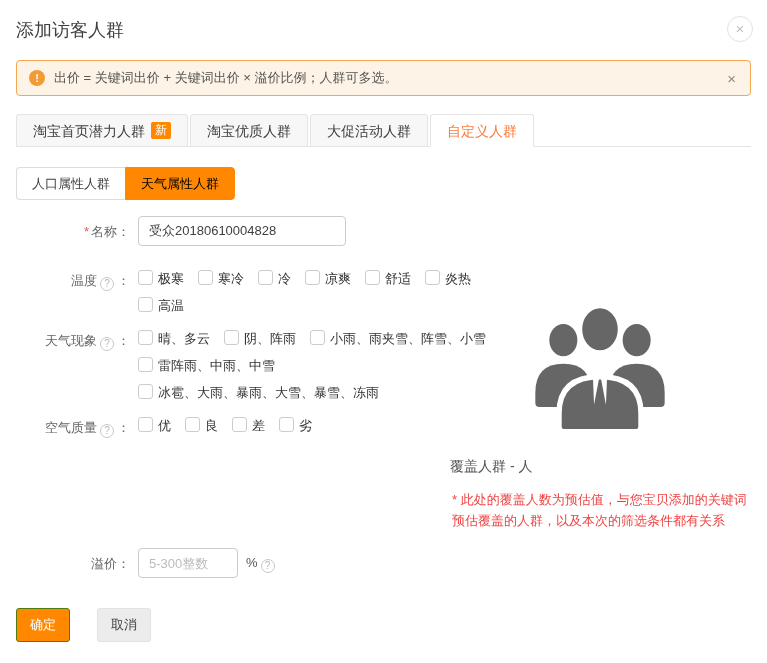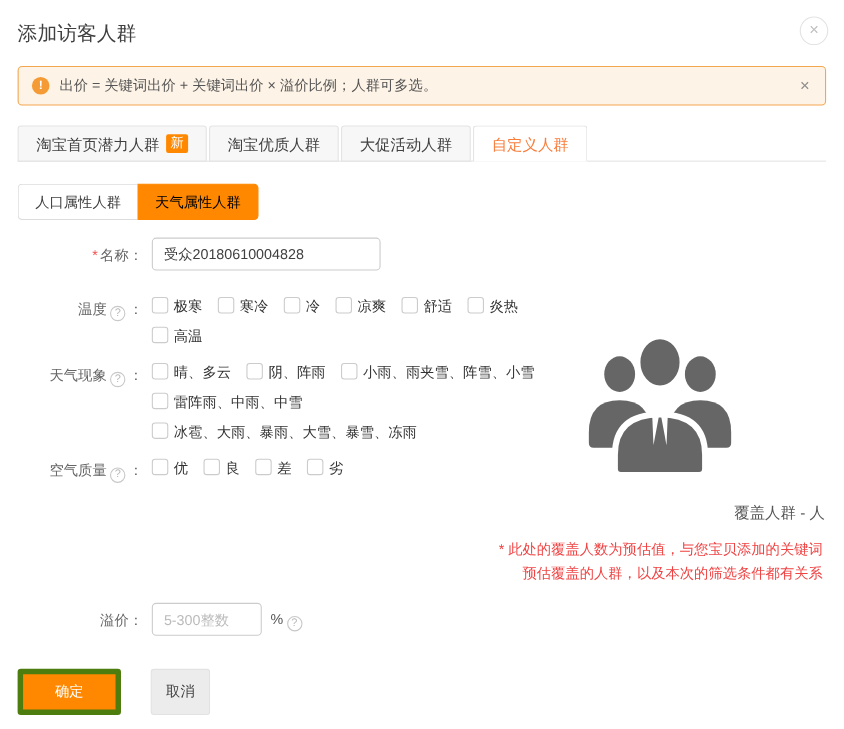--- a/index.html
+++ b/index.html
@@ -6,21 +6,21 @@
   html,body { width:767px; height:663px; }
   body {
     background:#fff;
     font-family:"Liberation Sans","DejaVu Sans",sans-serif;
     color:#404040;
     position:relative;
     overflow:hidden;
   }
   .dialog { padding:14px 16px; }
 
-  .title-row { display:flex; justify-content:space-between; align-items:center; }
+  .title-row { display:flex; justify-content:space-between; align-items:flex-end; }
   .dialog-title { font-size:18px; color:#404040; padding-top:4px; }
   .close-btn {
     width:26px; height:26px; border:1px solid #e3e3e3; border-radius:50%;
     color:#bfbfbf; font-size:15px; line-height:24px; text-align:center;
     cursor:pointer; margin-right:-2px;
   }
 
   .alert {
     margin-top:18px; display:flex; align-items:center;
     background:#fdf3e6; border:1px solid #f3a750; border-radius:4px;
@@ -87,25 +87,25 @@
   .check-label { color:#333; white-space:nowrap; }
 
   .row-premium { margin-top:104px; }
   .unit { padding-top:7px; margin-left:8px; color:#555; }
 
   .footer { margin-top:30px; display:flex; }
   .btn {
     font-size:13px; border-radius:3px; cursor:pointer; text-align:center;
     font-family:"Liberation Sans","DejaVu Sans",sans-serif;
   }
-  .btn-confirm { background:#ff8800; color:#fff; border:5px solid #4d7c0f; padding:7px 29px; }
+  .btn-confirm { background:#ff8800; color:#fff; border:1px solid #4d7c0f; padding:7px 13px; }
   .btn-cancel { background:#ececec; color:#404040; border:1px solid #e2e2e2; padding:7px 13px; margin-left:27px; }
 
   .coverage-panel {
-    position:absolute; left:450px; top:296px; width:300px; text-align:right;
+    position:absolute; left:450px; top:296px; width:300px; text-align:left;
   }
   .people-icon-wrap { height:140px; display:flex; justify-content:center; align-items:center; }
   .coverage-caption { margin-top:22px; color:#555; font-size:14px; }
   .coverage-note { margin-top:13px; color:#ef4444; font-size:13px; line-height:1.65; padding:0 2px; }
 </style>
 </head>
 <body>
 
 <div class="dialog">
 

